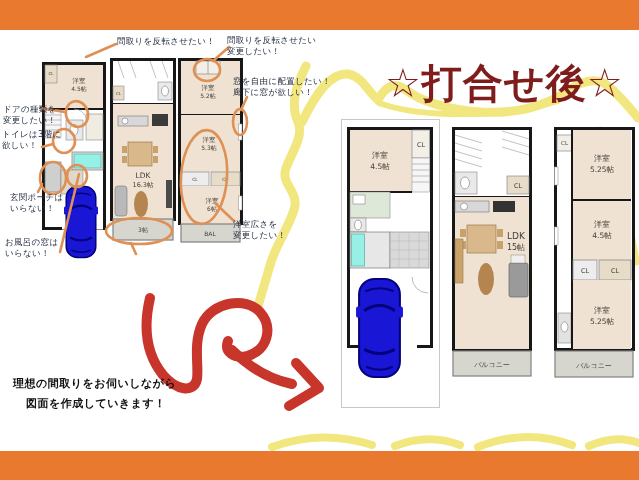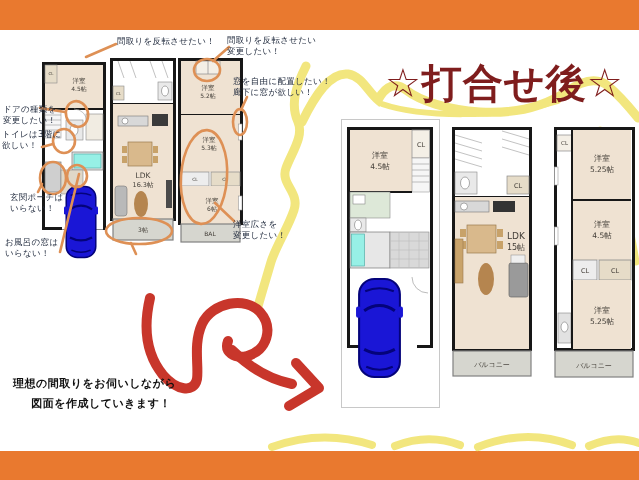--- a/index.html
+++ b/index.html
@@ -15,21 +15,21 @@
   .bar.bottom{top:451px;height:29px;}
   .layer{position:absolute;left:0;top:0;width:639px;height:480px;pointer-events:none;}
   .plan{position:absolute;}
   .ann{position:absolute;font-size:8.5px;line-height:11px;font-weight:normal;
     color:var(--ink);white-space:nowrap;letter-spacing:0.3px;}
   .ann span{display:block;}
   #page-title{position:absolute;left:385px;top:56px;font-size:40px;font-weight:900;
     color:#7f1d1d;letter-spacing:1px;white-space:nowrap;}
   #message{position:absolute;left:13px;top:374px;font-size:11px;font-weight:bold;
     color:#101010;line-height:20px;letter-spacing:0.5px;white-space:nowrap;}
-  #message .l2{margin-left:13px;text-align:center;}
+  #message .l2{margin-left:13px;}
   #after-frame{position:absolute;left:341px;top:119px;width:97px;height:287px;
     border:1px solid #c8c8c8;}
   svg text{fill:#45403A;font-family:"DejaVu Sans",sans-serif;}
 </style>
 </head>
 <body>
 
 <div id="canvas">
 
   <svg width="0" height="0" style="position:absolute">

